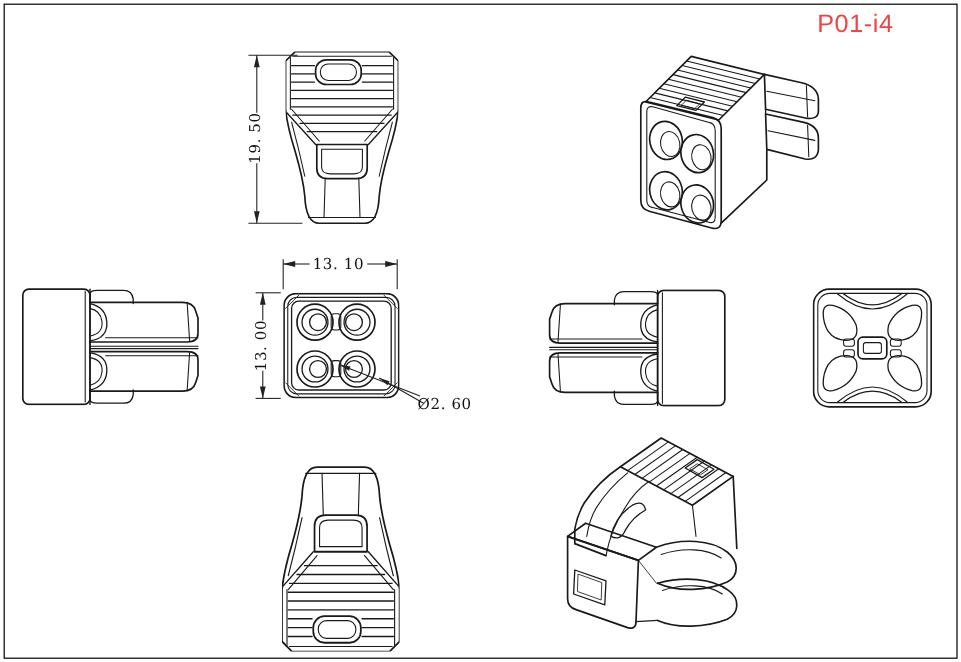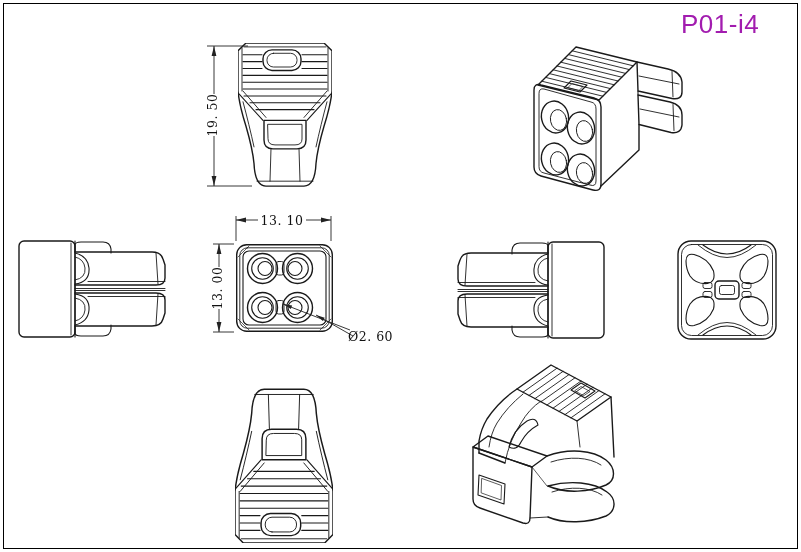--- a/index.html
+++ b/index.html
@@ -1,19 +1,19 @@
 <!DOCTYPE html>
 <html><head>
 <meta charset="utf-8">
 <style>
   html,body{margin:0;padding:0;background:#fff;}
   #canvas{position:relative;width:801px;height:552px;background:#ffffff;
           font-family:"Liberation Sans",sans-serif;overflow:hidden;}
   .frame{position:absolute;inset:3px;border:1.6px solid #000;}
-  #title{position:absolute;left:681px;top:9px;font-size:26px;color:#a21caf;letter-spacing:.5px;}
+  #title{position:absolute;left:681px;top:9px;font-size:21px;color:#ef4444;letter-spacing:.5px;}
   .view{position:absolute;}
   .view svg{display:block;}
   .flip-v{transform:scaleY(-1);}
   .flip-h{transform:scaleX(-1);}
   .ln{stroke:#1a1a1a;fill:none;stroke-linecap:round;stroke-linejoin:round;}
   .w14{stroke-width:1.4;} .w11{stroke-width:1.1;} .w09{stroke-width:.9;} .w07{stroke-width:.7;}
   .ann{position:absolute;left:0;top:0;}
   .ann-line{stroke:#222;stroke-width:.9;fill:none;}
   .arr{fill:#222;stroke:none;}
   .dim-text{font-family:"DejaVu Serif",serif;font-size:12.5px;fill:#111;letter-spacing:.5px;}

